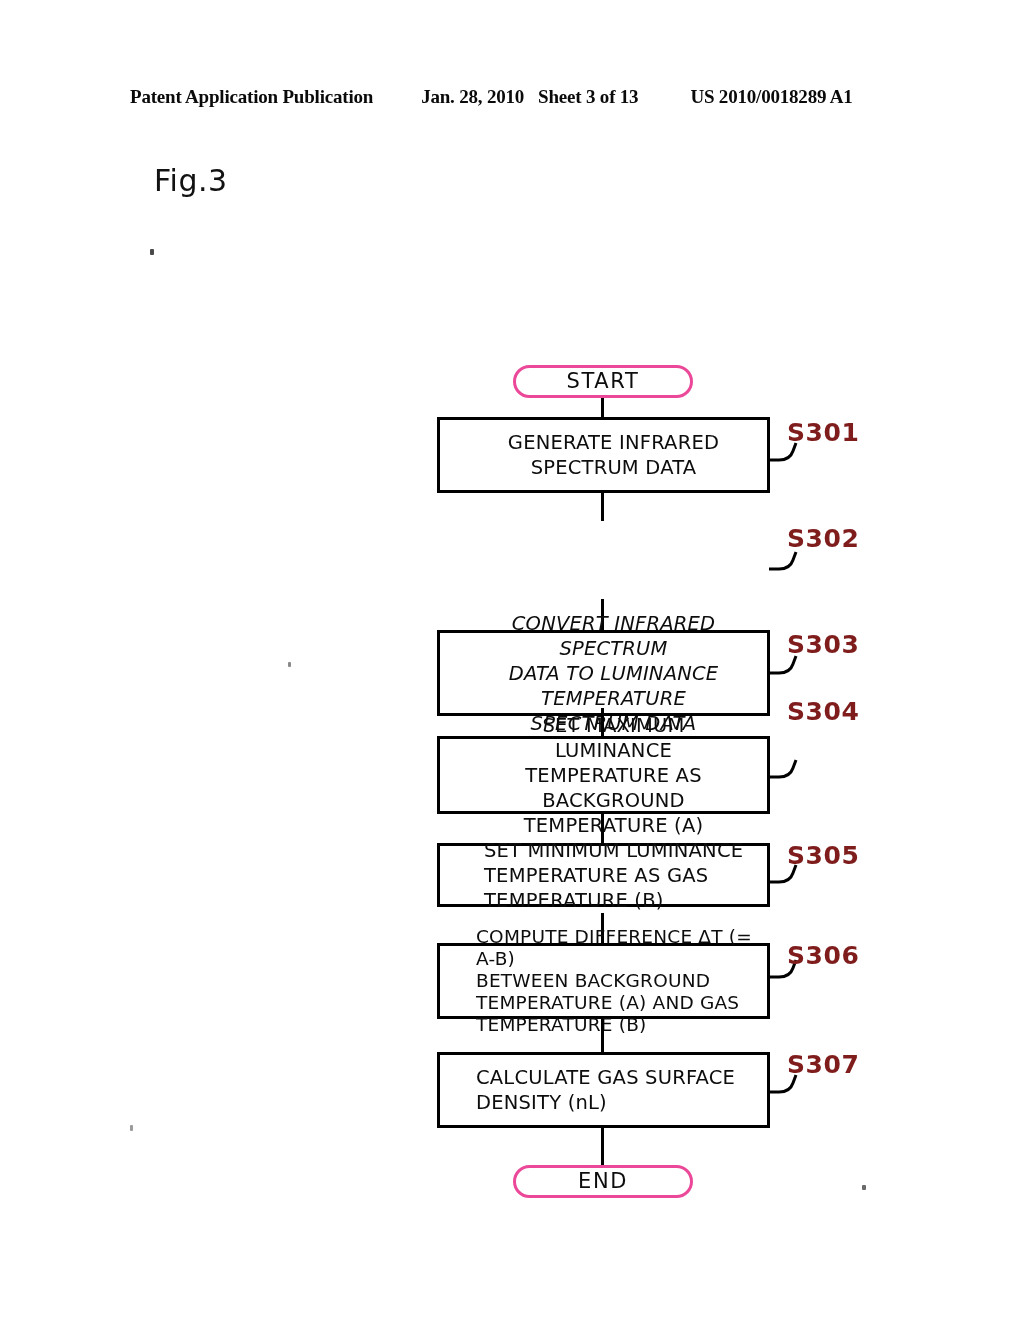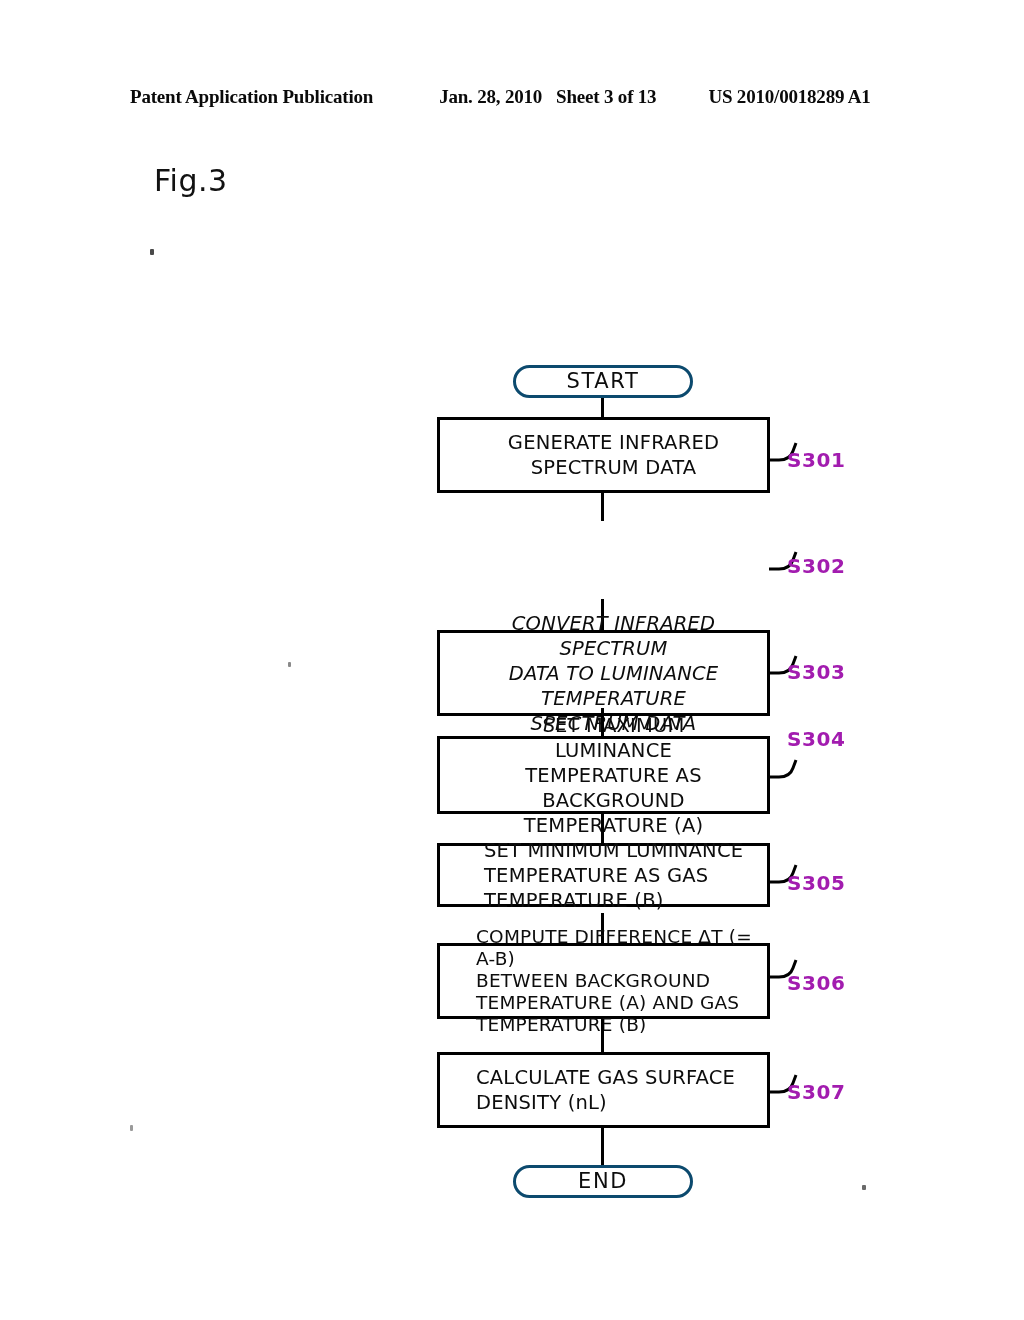--- a/index.html
+++ b/index.html
@@ -30,21 +30,21 @@
     display: flex;
     align-items: baseline;
     font-family: "Liberation Serif", serif;
     font-weight: bold;
     font-size: 19px;
     letter-spacing: -0.2px;
     white-space: nowrap;
     color: #0a0a0a;
   }
   .pub-header .h-pub      { flex: 0 0 auto; }
-  .pub-header .h-date     { flex: 0 0 auto; margin-left: 66px; }
+  .pub-header .h-date     { flex: 0 0 auto; margin-left: 48px; }
   .pub-header .h-sheet    { flex: 0 0 auto; margin-left: 14px; }
   .pub-header .h-number   { flex: 0 0 auto; margin-left: 52px; }
 
   
   .fig-label {
     position: absolute;
     left: 154px;
     top: 163px;
     font-family: "DejaVu Sans", sans-serif;
     font-weight: 400;
@@ -65,21 +65,21 @@
     position: absolute;
     left: 0;
     top: 0;
     width: 1024px;
     height: 1320px;
   }
 
   .terminator {
     position: absolute;
     box-sizing: border-box;
-    border: 3px solid #0c4a6e;
+    border: 3px solid #ec4899;
     border-radius: 999px;
     display: flex;
     align-items: center;
     justify-content: center;
     background: #fff;
   }
   .terminator span {
     font-family: "DejaVu Sans", sans-serif;
     font-size: 21px;
     letter-spacing: 1.6px;
@@ -113,25 +113,24 @@
     position: absolute;
     width: 3px;
     background: #000;
   }
 
   
   .step-ref {
     position: absolute;
     font-family: "DejaVu Sans", sans-serif;
     font-weight: bold;
-    font-size: 20px;
+    font-size: 25px;
     letter-spacing: 0.6px;
-    color: #a21caf;
+    color: #7f1d1d;
     white-space: nowrap;
-    margin-top: 30px;
   }
   .leader {
     position: absolute;
     width: 40px;
     height: 34px;
     overflow: visible;
   }
 </style>
 </head>
 <body>

